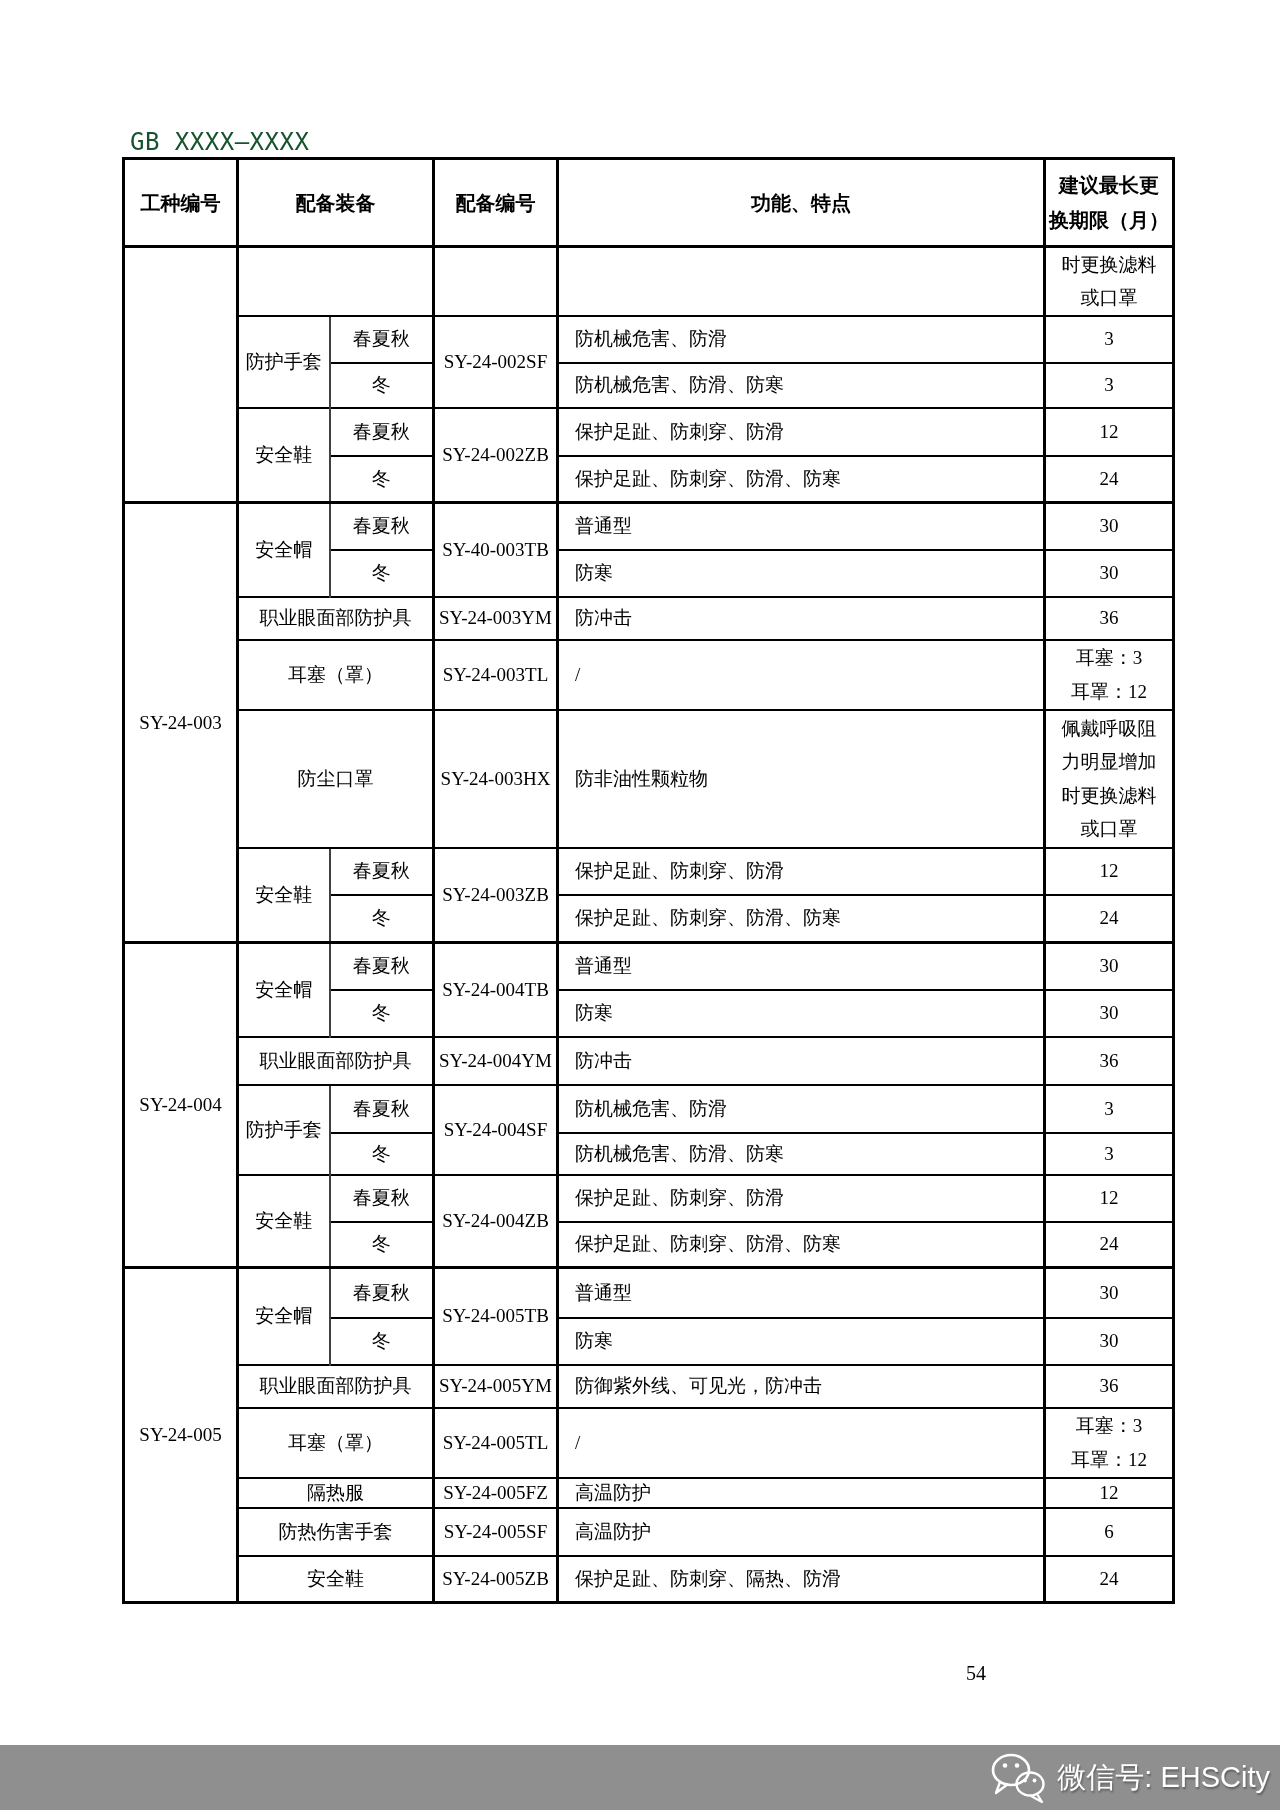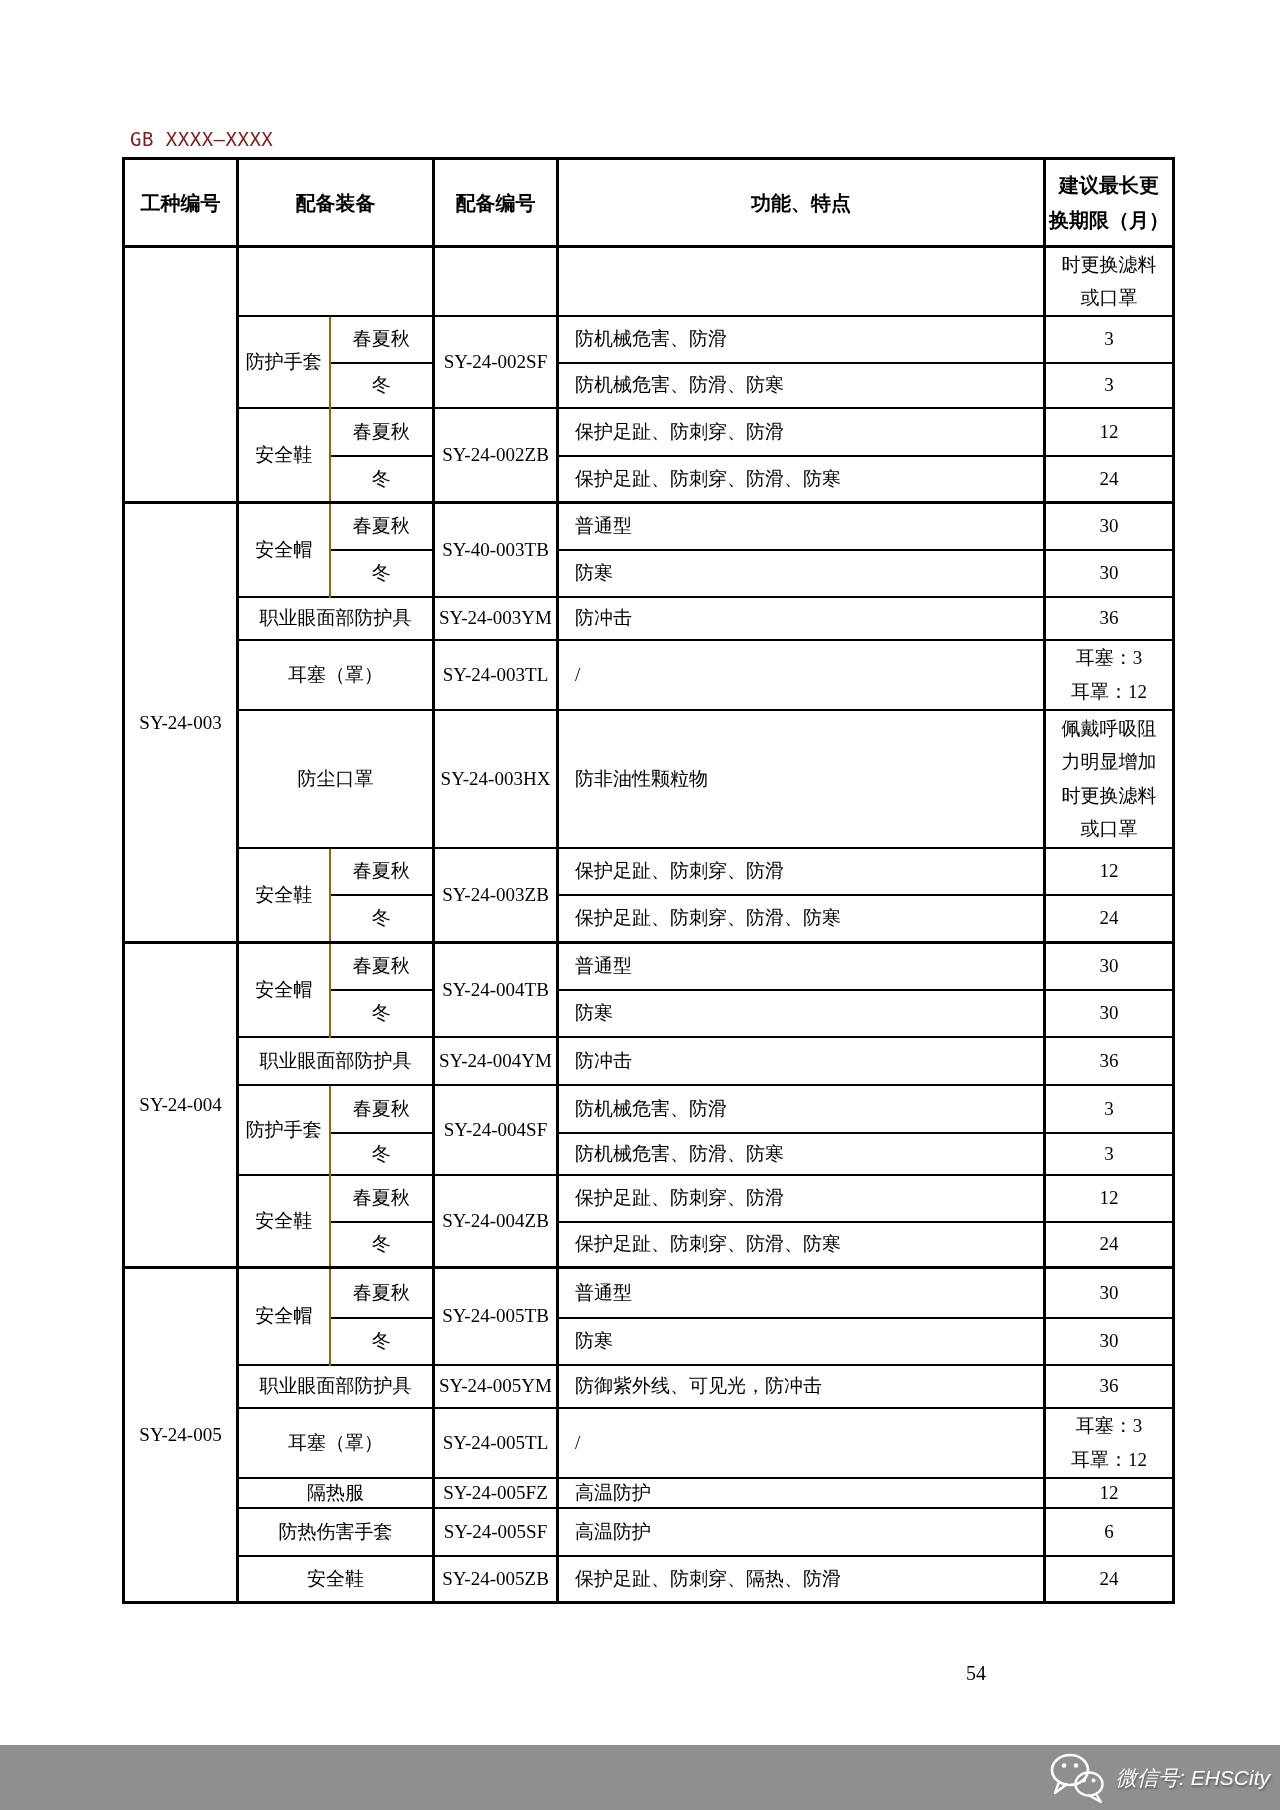--- a/index.html
+++ b/index.html
@@ -7,61 +7,60 @@
     position:relative;
     width:1280px;height:1810px;
     background:#ffffff;
     font-family:"Liberation Serif","DejaVu Serif",serif;
     color:#000;
     overflow:hidden;
   }
   .doc-header{
     position:absolute;left:130px;top:128px;
     font-family:"DejaVu Sans Mono","Liberation Mono",monospace;
-    font-size:19px;letter-spacing:0.5px;color:#7f1d1d;
+    font-size:24px;letter-spacing:0.5px;color:#14532d;
   }
   .table-wrap{position:absolute;left:122px;top:157px;}
   table.ppe{
     border-collapse:collapse;table-layout:fixed;width:1050px;
     border:3px solid #000;
     font-family:"Liberation Serif","DejaVu Serif",serif;
     font-size:19px;color:#000;
   }
   table.ppe th,table.ppe td{
     border-top:2px solid #000;
     padding:0;margin:0;
     vertical-align:middle;text-align:center;
     white-space:pre-line;overflow:hidden;
     line-height:1.35;
   }
   table.ppe thead th{
     border-bottom:3px solid #000;
     font-weight:bold;font-size:20px;line-height:1.9;
   }
   table.ppe .c2,table.ppe .c4,table.ppe .c5,table.ppe .c6{border-left:3px solid #000;}
-  table.ppe .c3{border-left:2px solid #a16207;}
+  table.ppe .c3{border-left:2px solid #404040;}
   table.ppe td.c5{text-align:left;padding-left:16px;padding-right:6px;}
   table.ppe tr.sec td{border-top:3px solid #000;}
   table.ppe .ml{line-height:1.75;margin-left:24px;}
   .page-number{
     position:absolute;left:966px;top:1662px;
     font-size:20px;font-family:"Liberation Serif","DejaVu Serif",serif;text-align:right;
   }
   .footer-bar{
     position:absolute;left:0;top:1745px;width:1280px;height:65px;
     display:flex;align-items:center;justify-content:flex-end;
     padding-right:10px;box-sizing:border-box;
   }
   .wechat-icon{display:block;margin-right:8px;flex:0 0 auto;}
   .wechat-label{
     font-family:"Liberation Sans","DejaVu Sans",sans-serif;
-    font-size:21px;color:#ffffff;
+    font-size:29px;color:#ffffff;
     text-shadow:1px 2px 2px rgba(0,0,0,0.35);
     white-space:nowrap;
-    font-style:italic;
   }
 </style>
 </head>
 <body>
 
 <div class="page">
 
   <div class="doc-header">GB XXXX—XXXX</div>
 
   <div class="table-wrap">

